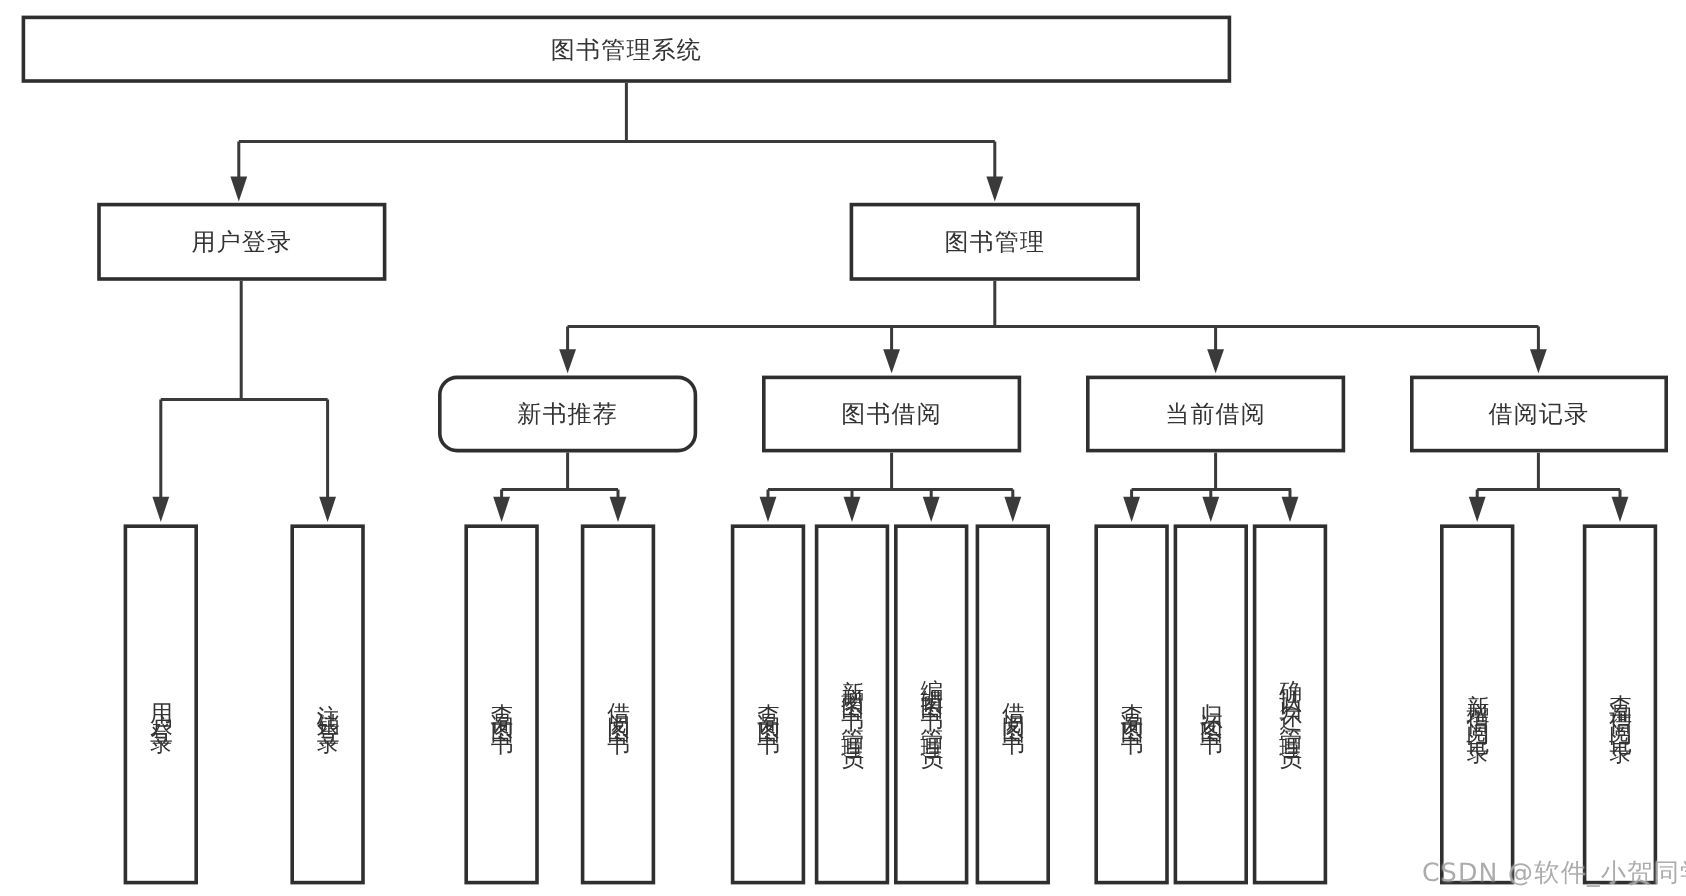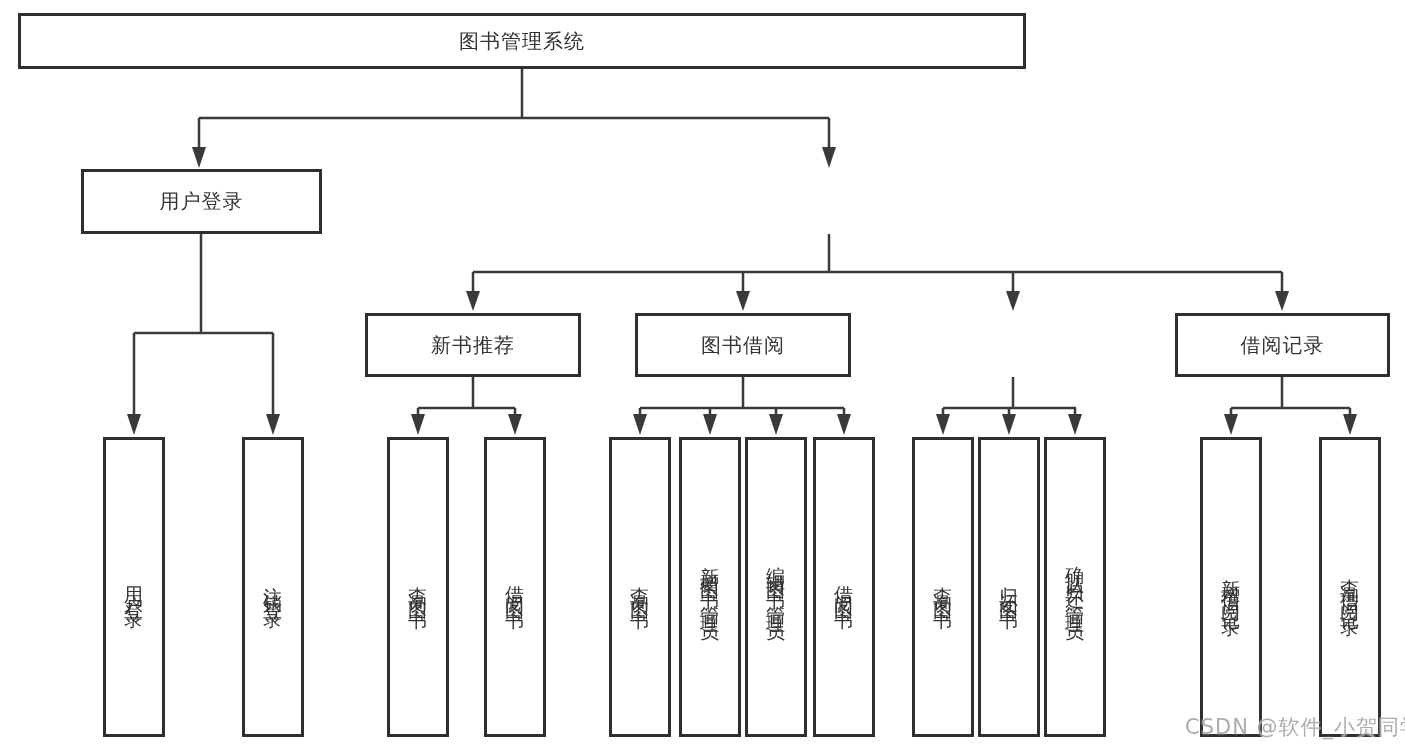--- a/index.html
+++ b/index.html
@@ -101,26 +101,32 @@
     </g>
   </svg>
 
   <div class="node" style="left:18px; top:13px; width:1008px; height:56px;">
     <span>图书管理系统</span>
   </div>
 
   <div class="node" style="left:81px; top:169px; width:241px; height:65px;">
     <span>用户登录</span>
   </div>
+  <div class="node" style="left:708px; top:169px; width:242px; height:65px;">
+    <span>图书管理</span>
+  </div>
 
-  <div class="node" style="left:365px; top:313px; width:216px; height:64px;">
+  <div class="node" style="left:365px; top:313px; width:216px; height:64px;border-radius:16px;">
     <span>新书推荐</span>
   </div>
   <div class="node" style="left:635px; top:313px; width:216px; height:64px;text-align:right;">
     <span>图书借阅</span>
+  </div>
+  <div class="node" style="left:905px; top:313px; width:216px; height:64px;">
+    <span>当前借阅</span>
   </div>
   <div class="node" style="left:1175px; top:313px; width:215px; height:64px;">
     <span>借阅记录</span>
   </div>
 
   <div class="vnode" style="left:103px;">
     <span class="vtext">用户登录</span>
   </div>
   <div class="vnode" style="left:242px;">
     <span class="vtext">注销登录</span>

